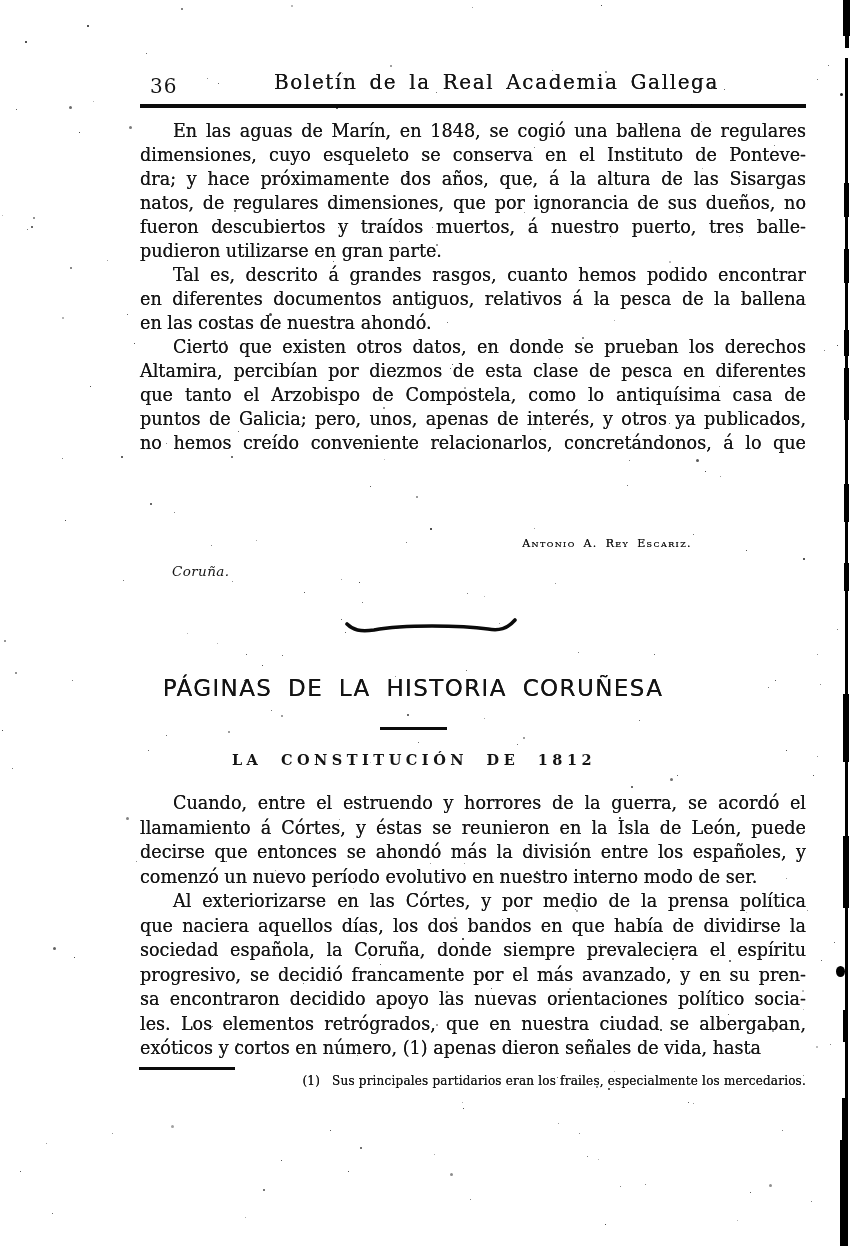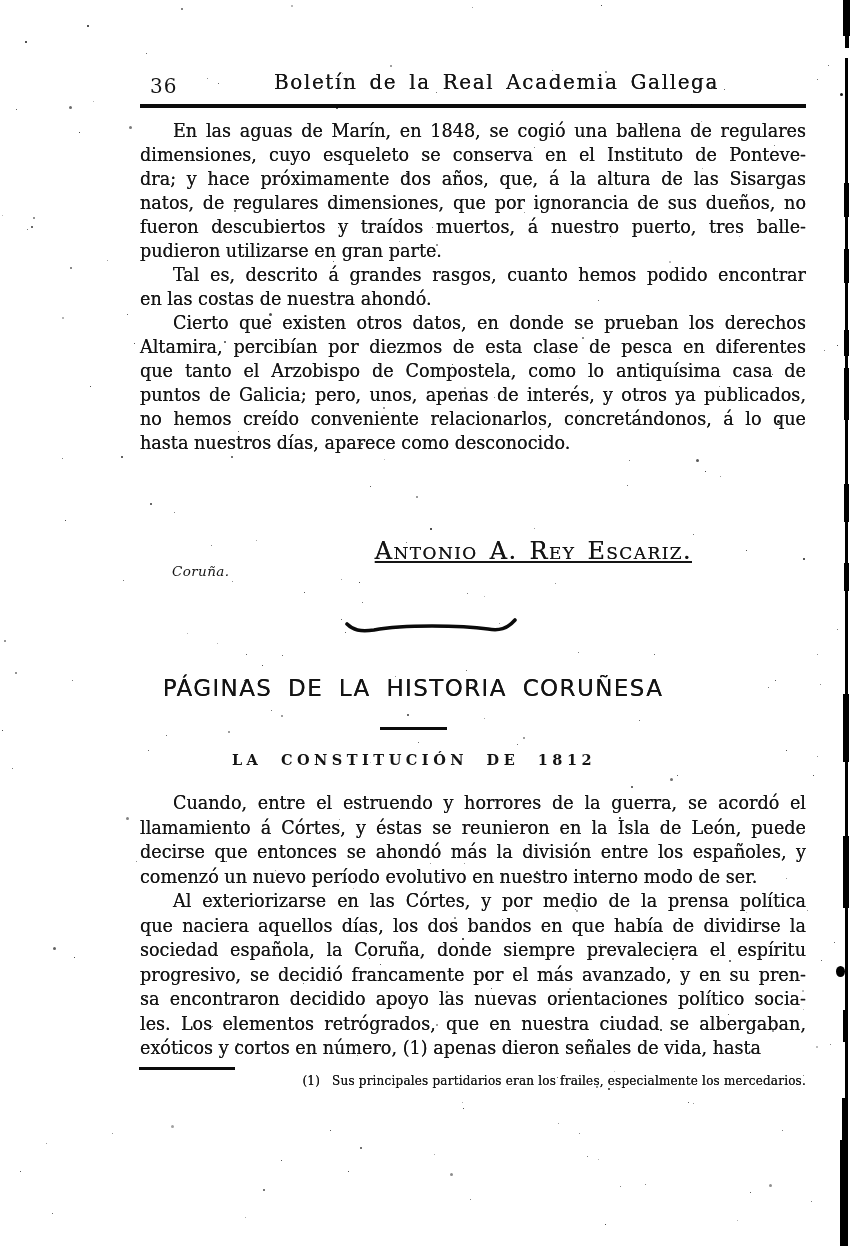--- a/index.html
+++ b/index.html
@@ -22,21 +22,21 @@
   .textcol { left:140px; width:666px; font-size:17.6px; z-index:2;
              text-shadow:0 0 .45px rgba(0,0,0,.8); }
   .block1 { top:119px; line-height:24px; }
   .block2 { top:791px; line-height:24.5px; }
   .para { margin:0; }
   .line { text-align:justify; text-align-last:justify; }
   .line.last { text-align-last:left; }
   .para.indent .line:first-child { text-indent:33px; }
 
   .signature { left:140px; top:537px; width:666px; text-align:right; padding-right:114px;
-               font-variant:small-caps; font-size:24px; letter-spacing:1.4px; word-spacing:3px;text-decoration:underline; }
+               font-variant:small-caps; font-size:11px; letter-spacing:1.4px; word-spacing:3px; }
   .place { left:172px; top:563px; font-style:italic; font-size:13.5px; letter-spacing:.4px; }
 
   .tailpiece { left:344px; top:616px; }
 
   .article-title { left:140px; top:675px; width:546px; text-align:center;
                    font-family:"DejaVu Sans", sans-serif; font-size:23px;
                    letter-spacing:1.4px; word-spacing:7px;
                    text-shadow:0 0 .6px rgba(0,0,0,.9); }
   .title-rule { left:380px; top:727px; width:67px; height:3px; background:#0b0b0b; }
   .subtitle { left:140px; top:751px; width:548px; text-align:center;
@@ -319,29 +319,29 @@
       <div class="para indent">
         <div class="line">En las aguas de Marín, en 1848, se cogió una ballena de regulares</div>
         <div class="line">dimensiones, cuyo esqueleto se conserva en el Instituto de Ponteve-</div>
         <div class="line">dra; y hace próximamente dos años, que, á la altura de las Sisargas</div>
         <div class="line">natos, de regulares dimensiones, que por ignorancia de sus dueños, no</div>
         <div class="line">fueron descubiertos y traídos muertos, á nuestro puerto, tres balle-</div>
         <div class="line last">pudieron utilizarse en gran parte.</div>
       </div>
       <div class="para indent">
         <div class="line">Tal es, descrito á grandes rasgos, cuanto hemos podido encontrar</div>
+        <div class="line">en diferentes documentos antiguos, relativos á la pesca de la ballena</div>
         <div class="line last">en las costas de nuestra ahondó.</div>
       </div>
       <div class="para indent">
         <div class="line">Cierto que existen otros datos, en donde se prueban los derechos</div>
         <div class="line">Altamira, percibían por diezmos de esta clase de pesca  en diferentes</div>
         <div class="line">que tanto el Arzobispo de Compostela, como lo antiquísima casa de</div>
         <div class="line">puntos de Galicia; pero, unos, apenas de interés, y otros ya publicados,</div>
         <div class="line">no hemos creído conveniente relacionarlos, concretándonos, á lo que</div>
-        <div class="line last">hasta nuestros días, aparece como desconocido.</div>
       </div>
     </div>
 
   <div class="abs textcol signature">Antonio A. Rey Escariz.</div>
   <div class="abs place">Coruña.</div>
 
   <div class="abs tailpiece">
     <svg width="176" height="24" viewBox="0 0 176 24">
       <path d="M3,8 C9,14 16,16 30,14 C46,11 60,10 88,10 C114,10 130,11 144,13 C155,15 163,13 171,4" fill="none" stroke="#0b0b0b" stroke-width="3.6" stroke-linecap="round"></path>
       <path d="M30,14 C46,11 60,10 88,10 C114,10 128,11 140,12.5" fill="none" stroke="#0b0b0b" stroke-width="2" stroke-linecap="round"></path>

